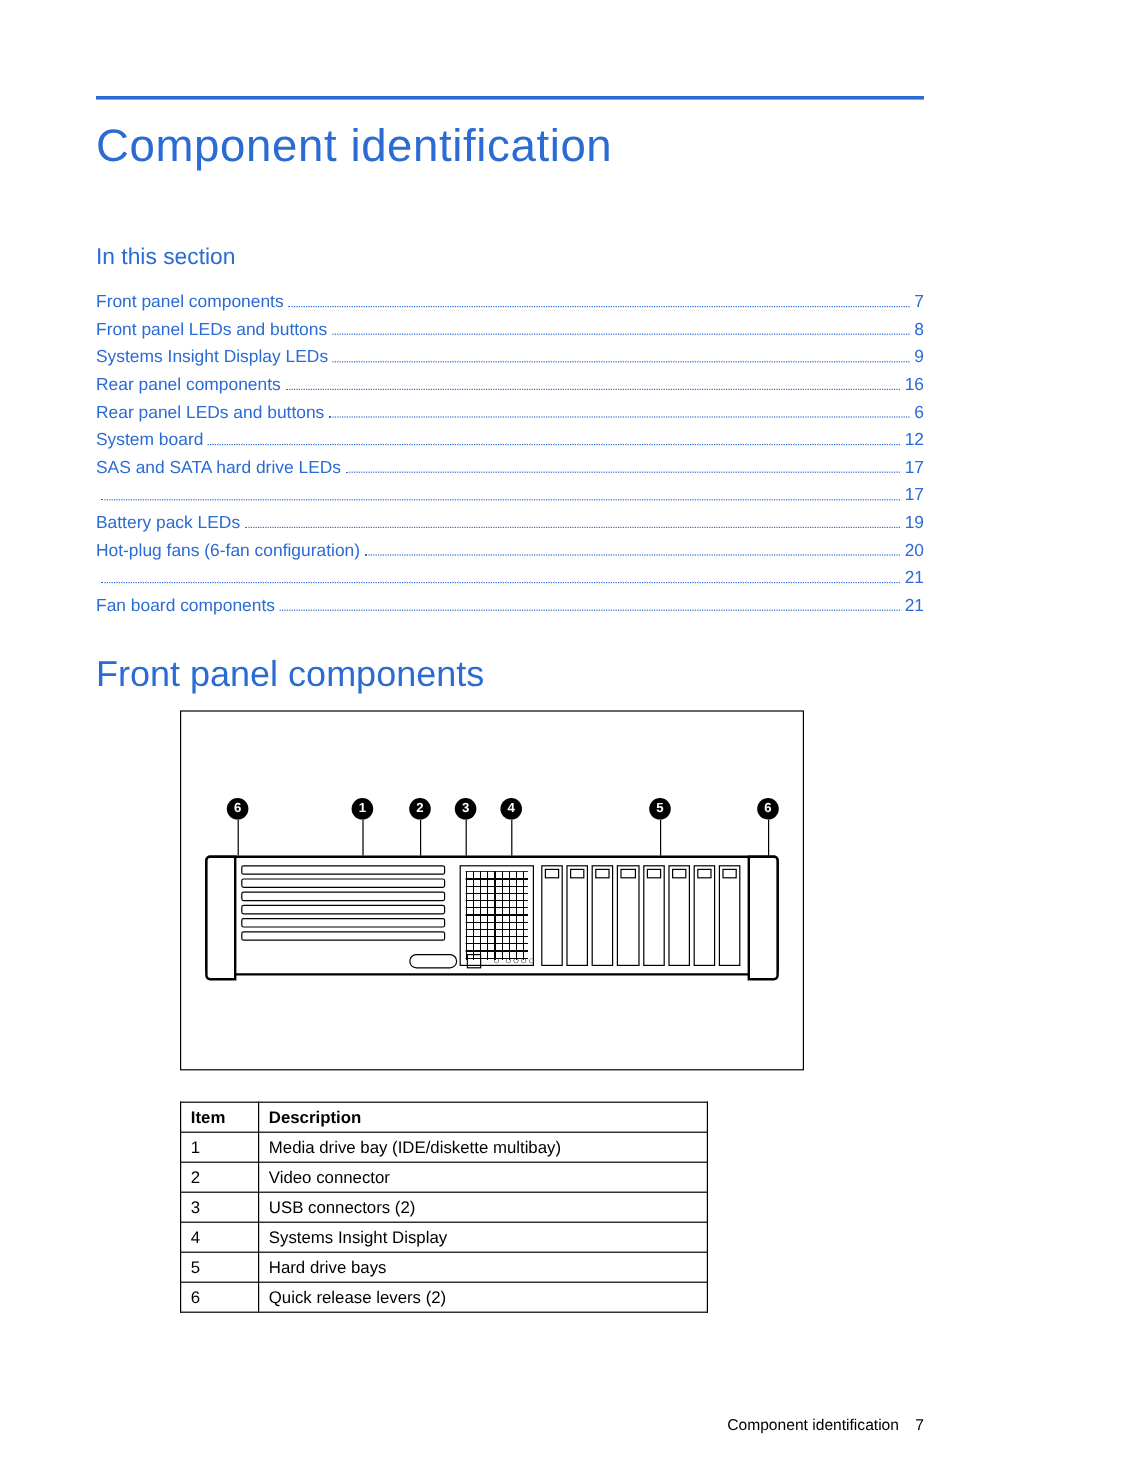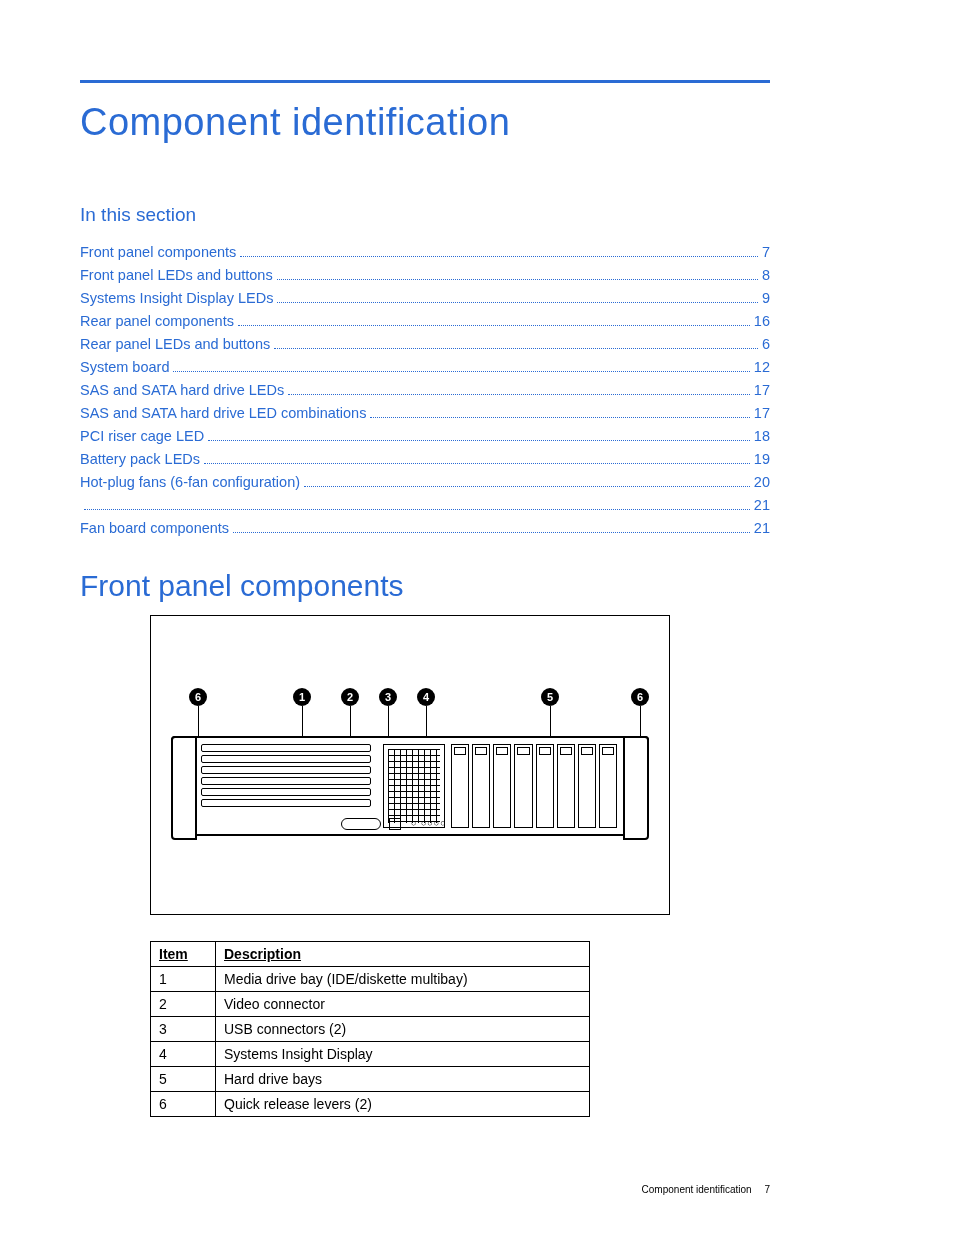--- a/index.html
+++ b/index.html
@@ -209,29 +209,28 @@
   }
   .comp-table th, .comp-table td {
     border: 1px solid #000;
     padding: 4px 8px;
     text-align: left;
     vertical-align: top;
     font-weight: normal;
   }
   .comp-table th {
     font-weight: bold;
-    text-decoration: underline;
   }
   .comp-table .col-item { width: 48px; }
 
   .footer {
     position: absolute;
     right: 80px;
     bottom: 40px;
-    font-size: 10px;
+    font-size: 13px;
   }
   .footer .num { margin-left: 10px; }
 </style>
 </head>
 <body>
 
 <div class="page">
   <div class="top-rule"></div>
 
   <h1 class="title">Component identification</h1>
@@ -268,28 +267,22 @@
         <span class="toc-label">System board</span>
         <span class="toc-dots"></span>
         <span class="toc-page">12</span>
       </div>
       <div class="toc-row">
         <span class="toc-label">SAS and SATA hard drive LEDs</span>
         <span class="toc-dots"></span>
         <span class="toc-page">17</span>
       </div>
       <div class="toc-row">
-        <span class="toc-label">SAS and SATA hard drive LED combinations</span>
         <span class="toc-dots"></span>
         <span class="toc-page">17</span>
-      </div>
-      <div class="toc-row">
-        <span class="toc-label">PCI riser cage LED</span>
-        <span class="toc-dots"></span>
-        <span class="toc-page">18</span>
       </div>
       <div class="toc-row">
         <span class="toc-label">Battery pack LEDs</span>
         <span class="toc-dots"></span>
         <span class="toc-page">19</span>
       </div>
       <div class="toc-row">
         <span class="toc-label">Hot-plug fans (6-fan configuration)</span>
         <span class="toc-dots"></span>
         <span class="toc-page">20</span>

